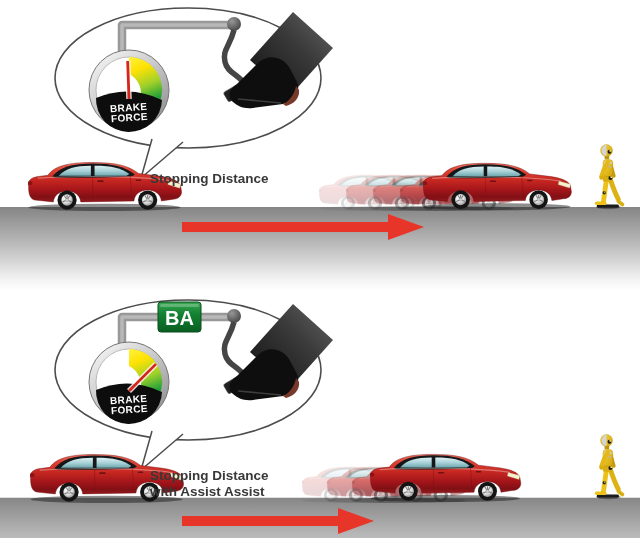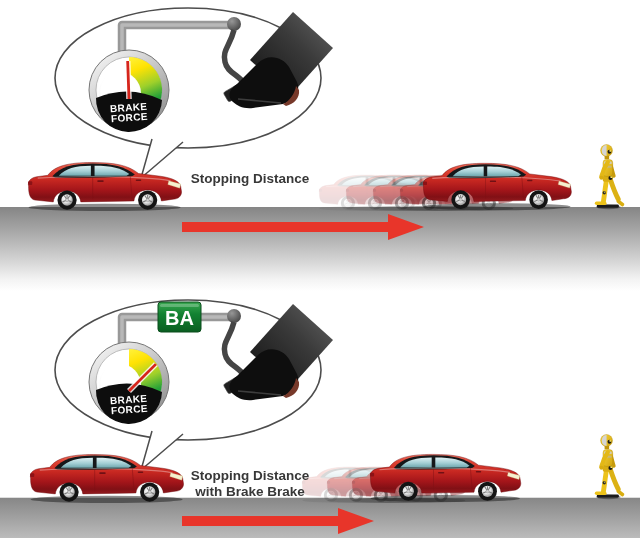--- a/index.html
+++ b/index.html
@@ -2,21 +2,21 @@
 <html><head>
 <meta charset="utf-8">
 <style>
   html,body{margin:0;padding:0;background:#fff;}
   .stage{position:relative;width:640px;height:538px;background:#ffffff;overflow:hidden;
          font-family:"Liberation Sans",sans-serif;}
   .road{position:absolute;left:0;width:640px;}
   .road-top{top:207px;height:84px;background:linear-gradient(180deg,#858585 0%,#a9a9a9 30%,#d2d2d2 62%,#f3f3f3 86%,#ffffff 100%);}
   .road-bottom{top:497px;height:41px;border-top:1px solid #dedede;background:linear-gradient(180deg,#878787 0%,#9f9f9f 45%,#bdbdbd 100%);}
   svg.scene{position:absolute;left:0;top:0;}
-  .caption{position:absolute;width:200px;text-align:center;color:#383838;font-weight:bold;
+  .caption{position:absolute;width:200px;text-align:left;color:#383838;font-weight:bold;
            font-size:13.5px;line-height:15.5px;letter-spacing:0;}
   .caption-top{left:150px;top:171px;}
   .caption-bottom{left:150px;top:468px;}
 </style>
 </head>
 <body>
 
 <div class="stage">
 
   <div class="road road-top"></div>
@@ -223,16 +223,16 @@
 
       <polygon points="182,516 338,516 338,508 374,521 338,534 338,526 182,526" fill="#e8352a"></polygon>
     </g>
   </svg>
 
   <div class="caption caption-top">
     <div>Stopping Distance</div>
   </div>
   <div class="caption caption-bottom">
     <div>Stopping Distance</div>
-    <div>with Brake Brake</div>
+    <div>with Assist Assist</div>
   </div>
 
 </div>
 
 </body></html>

